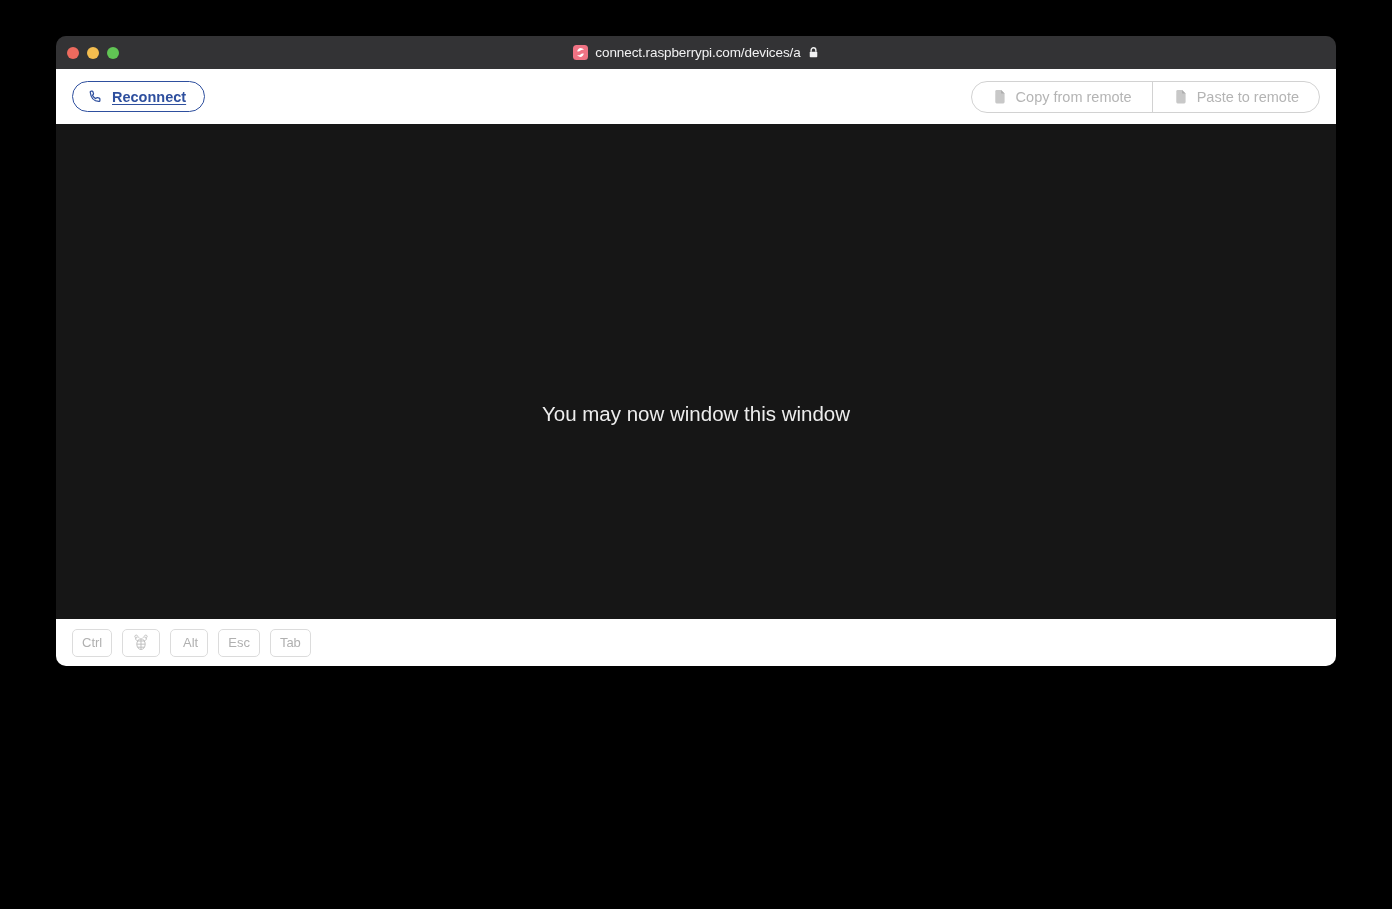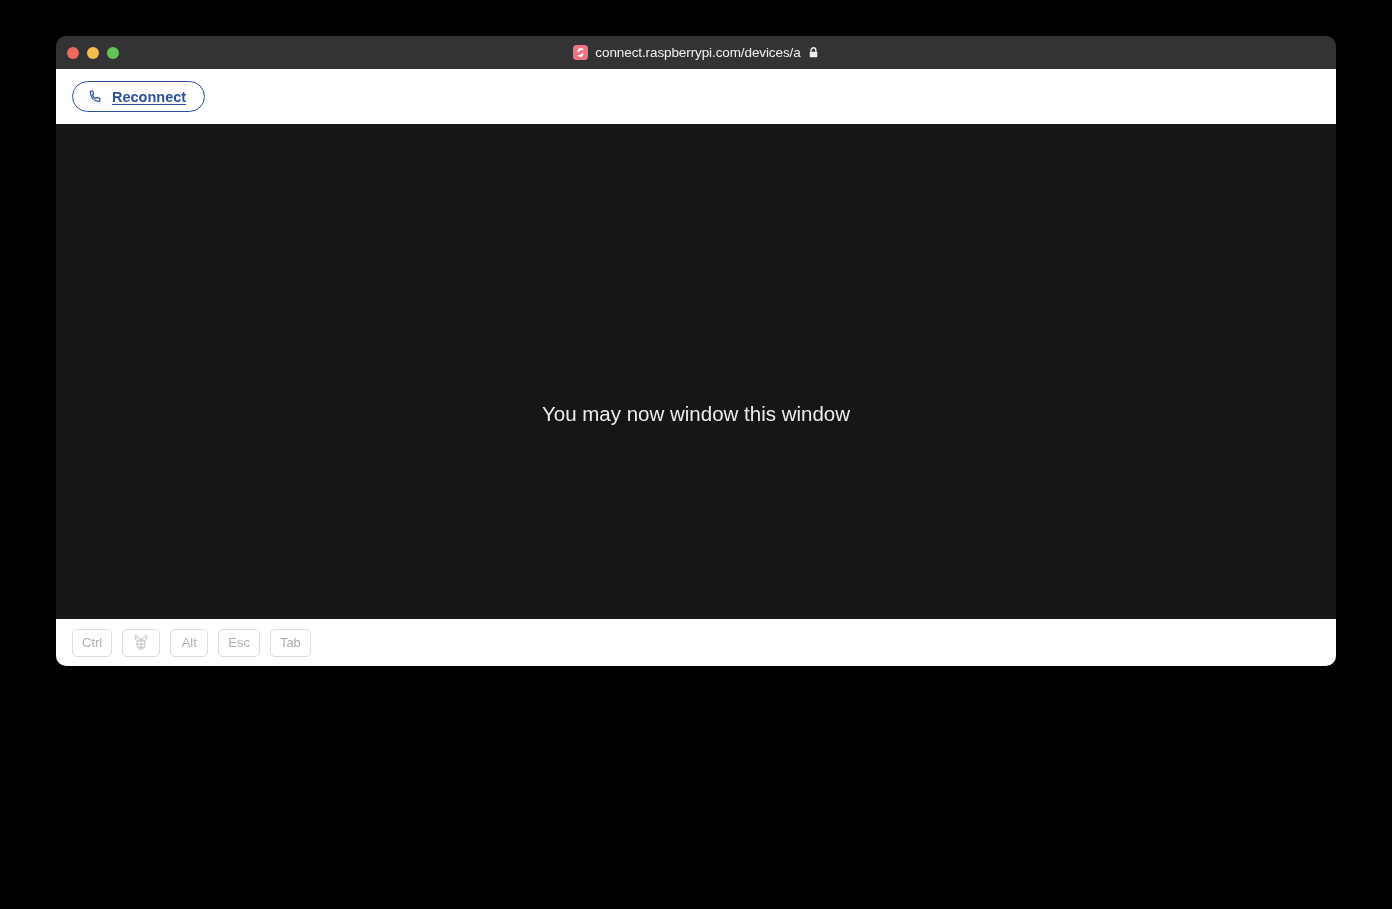--- a/index.html
+++ b/index.html
@@ -199,21 +199,21 @@
   }
   .key-button {
     min-width: 38px;
     height: 28px;
     padding: 0 9px;
     border: 1.2px solid #DCDCDC;
     border-radius: 5px;
     background: #FFFFFF;
     display: inline-flex;
     align-items: center;
-    justify-content: center;
+    justify-content: flex-end;
     cursor: pointer;
   }
   .key-label {
     color: #B0B0B0;
     font-size: 13px;
     line-height: 1;
   }
   .key-button .pi-ico { display: flex; align-items: center; }
 </style>
 </head>
@@ -250,20 +250,43 @@
 
     <button id="reconnect-button">
       <span class="phone-ico">
         <svg width="15" height="15" viewBox="0 0 24 24" aria-hidden="true">
           <path d="M6.6 3.5c.6 0 1.1.4 1.3 1l.9 3a1.4 1.4 0 0 1-.4 1.4l-1.3 1.2a12 12 0 0 0 5.3 5.3l1.2-1.3a1.4 1.4 0 0 1 1.4-.4l3 .9c.6.2 1 .7 1 1.3v2.5c0 .9-.7 1.6-1.6 1.5C8.9 19.4 4.6 15.1 3.6 5.1c-.1-.9.6-1.6 1.5-1.6h1.5z" fill="none" stroke="#2E4F9E" stroke-width="2" stroke-linejoin="round"></path>
         </svg>
       </span>
       <span id="reconnect-label">Reconnect</span>
     </button>
 
+    <div id="clipboard-group">
+
+      <button class="clip-btn" disabled="">
+        <span class="clip-ico">
+          <svg width="15" height="16" viewBox="0 0 20 22" aria-hidden="true">
+            <path d="M6 1.5h6.2L17 6.2V18a1.8 1.8 0 0 1-1.8 1.8H6A1.8 1.8 0 0 1 4.2 18V3.3A1.8 1.8 0 0 1 6 1.5z" fill="#C8C8C8"></path>
+            <path d="M12.2 1.5V5a1.3 1.3 0 0 0 1.3 1.3H17" fill="#ADADAD"></path>
+          </svg>
+        </span>
+        <span class="clip-label">Copy from remote</span>
+      </button>
+
+      <button class="clip-btn" disabled="">
+        <span class="clip-ico">
+          <svg width="15" height="16" viewBox="0 0 20 22" aria-hidden="true">
+            <path d="M6 1.5h6.2L17 6.2V18a1.8 1.8 0 0 1-1.8 1.8H6A1.8 1.8 0 0 1 4.2 18V3.3A1.8 1.8 0 0 1 6 1.5z" fill="#C8C8C8"></path>
+            <path d="M12.2 1.5V5a1.3 1.3 0 0 0 1.3 1.3H17" fill="#ADADAD"></path>
+          </svg>
+        </span>
+        <span class="clip-label">Paste to remote</span>
+      </button>
+
+    </div>
   </div>
 
   <div id="remote-screen">
     <div id="session-message">
       <div id="session-subtext">You may now window this window</div>
     </div>
   </div>
 
   <div id="key-bar">
 

